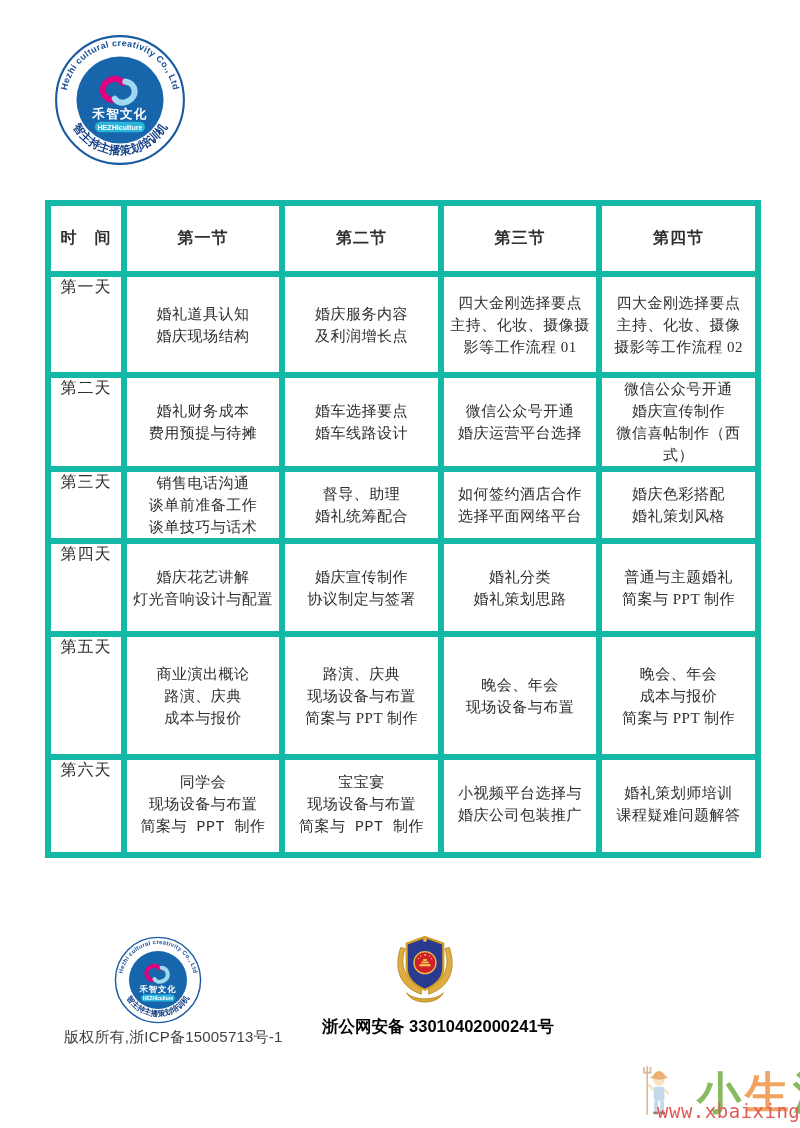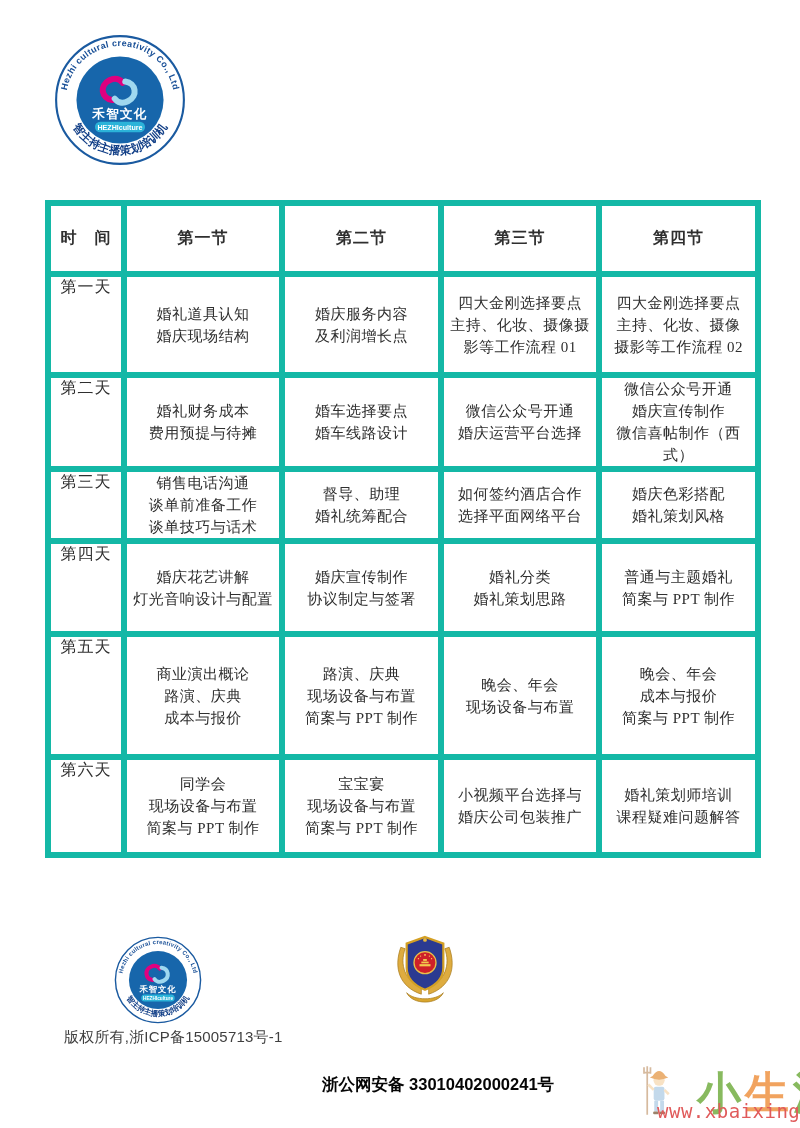--- a/index.html
+++ b/index.html
@@ -27,21 +27,21 @@
   td.cell{vertical-align:middle;text-align:center;font-size:15px;line-height:22px;letter-spacing:0.5px;}
   
   .footer-sans{font-family:"Liberation Sans","DejaVu Sans",sans-serif;}
   #logo-footer{left:114px;top:936px;width:88px;height:88px;}
   .copyright{
     position:absolute;left:64px;top:1028px;font-size:15px;color:#3f3f3f;
     letter-spacing:0.2px;white-space:nowrap;
   }
   .police-badge{position:absolute;left:392px;top:929px;}
   .police-number{
-    position:absolute;left:322px;top:1074px;font-size:16.5px;font-weight:bold;color:#050505;
+    position:absolute;left:322px;top:1016px;font-size:16.5px;font-weight:bold;color:#050505;
     white-space:nowrap;
   }
   .baidu-block{position:absolute;left:586px;top:942px;width:130px;text-align:center;}
   .baidu-cn{font-size:15px;color:#8f8f8f;letter-spacing:4px;margin-top:2px;}
   .baidu-en{font-size:7px;color:#a8a8a8;letter-spacing:1.2px;margin-top:1px;}
   .baidu-cert{font-size:16px;color:#3a3a3a;letter-spacing:2px;margin-top:7px;}
   
   .wm-farmer{position:absolute;left:640px;top:1063px;opacity:0.85;}
   .wm-text{
     position:absolute;left:697px;top:1064px;font-size:44px;font-weight:bold;
@@ -194,21 +194,21 @@
           <td class="cell">
             <div>晚会、年会</div>
             <div>现场设备与布置</div>
           </td>
           <td class="cell">
             <div>晚会、年会</div>
             <div>成本与报价</div>
             <div>简案与 PPT 制作</div>
           </td>
         </tr>
-        <tr style="height: 98px;">
+        <tr style="height: 98px; font-family: Liberation Mono, monospace;">
           <td class="day">第六天</td>
           <td class="cell">
             <div>同学会</div>
             <div>现场设备与布置</div>
             <div>简案与 PPT 制作</div>
           </td>
           <td class="cell">
             <div>宝宝宴</div>
             <div>现场设备与布置</div>
             <div>简案与 PPT 制作</div>

